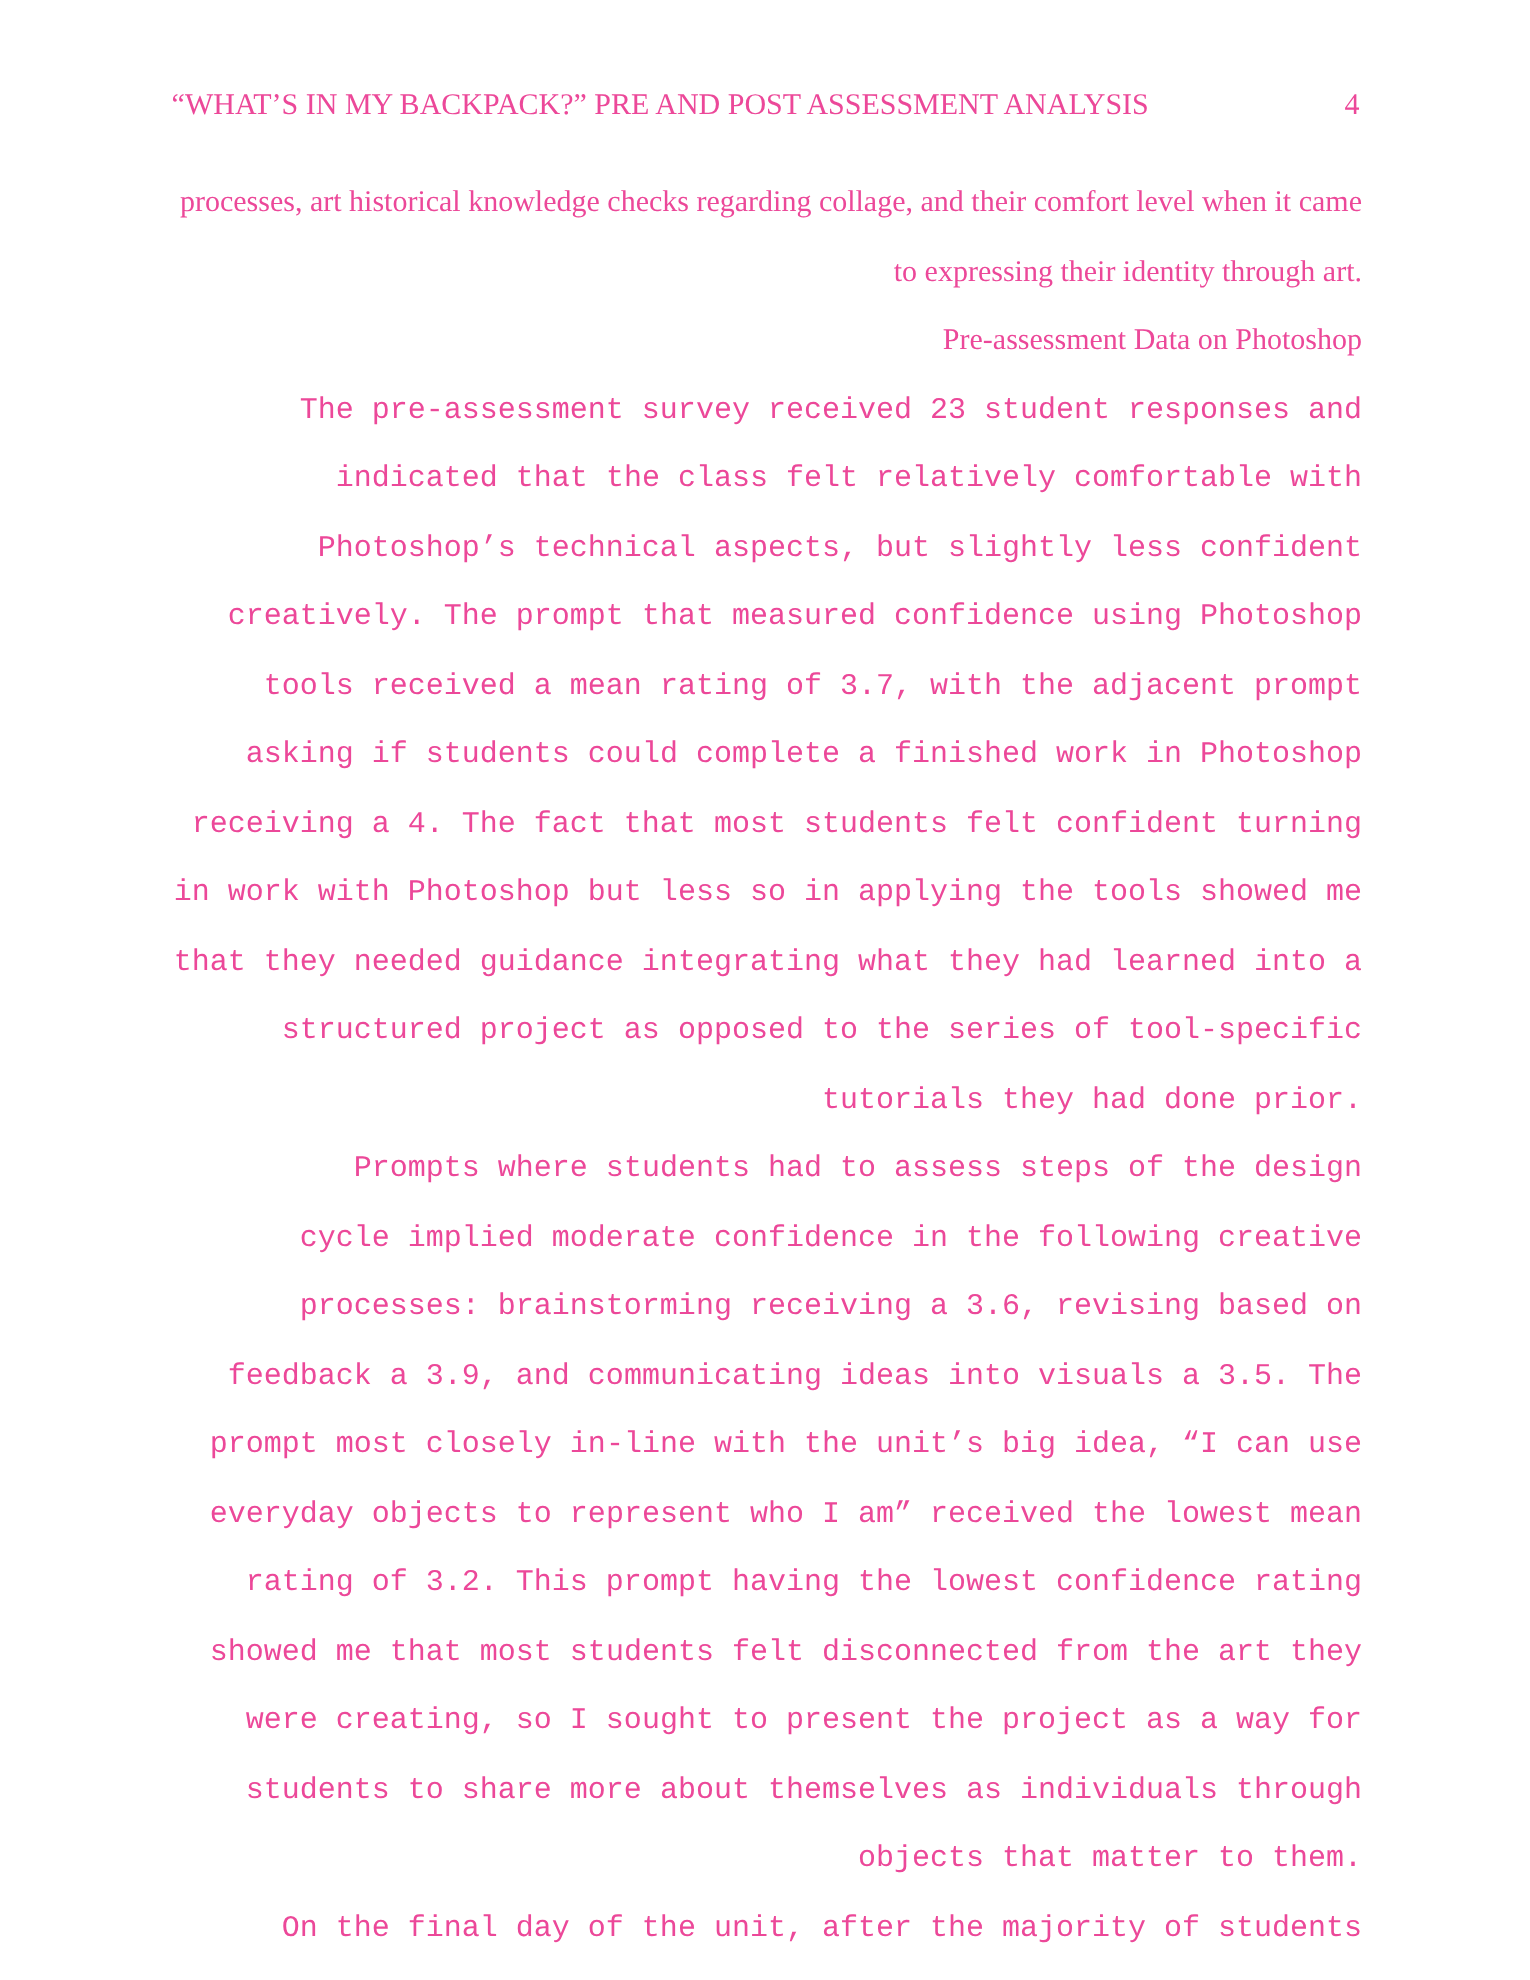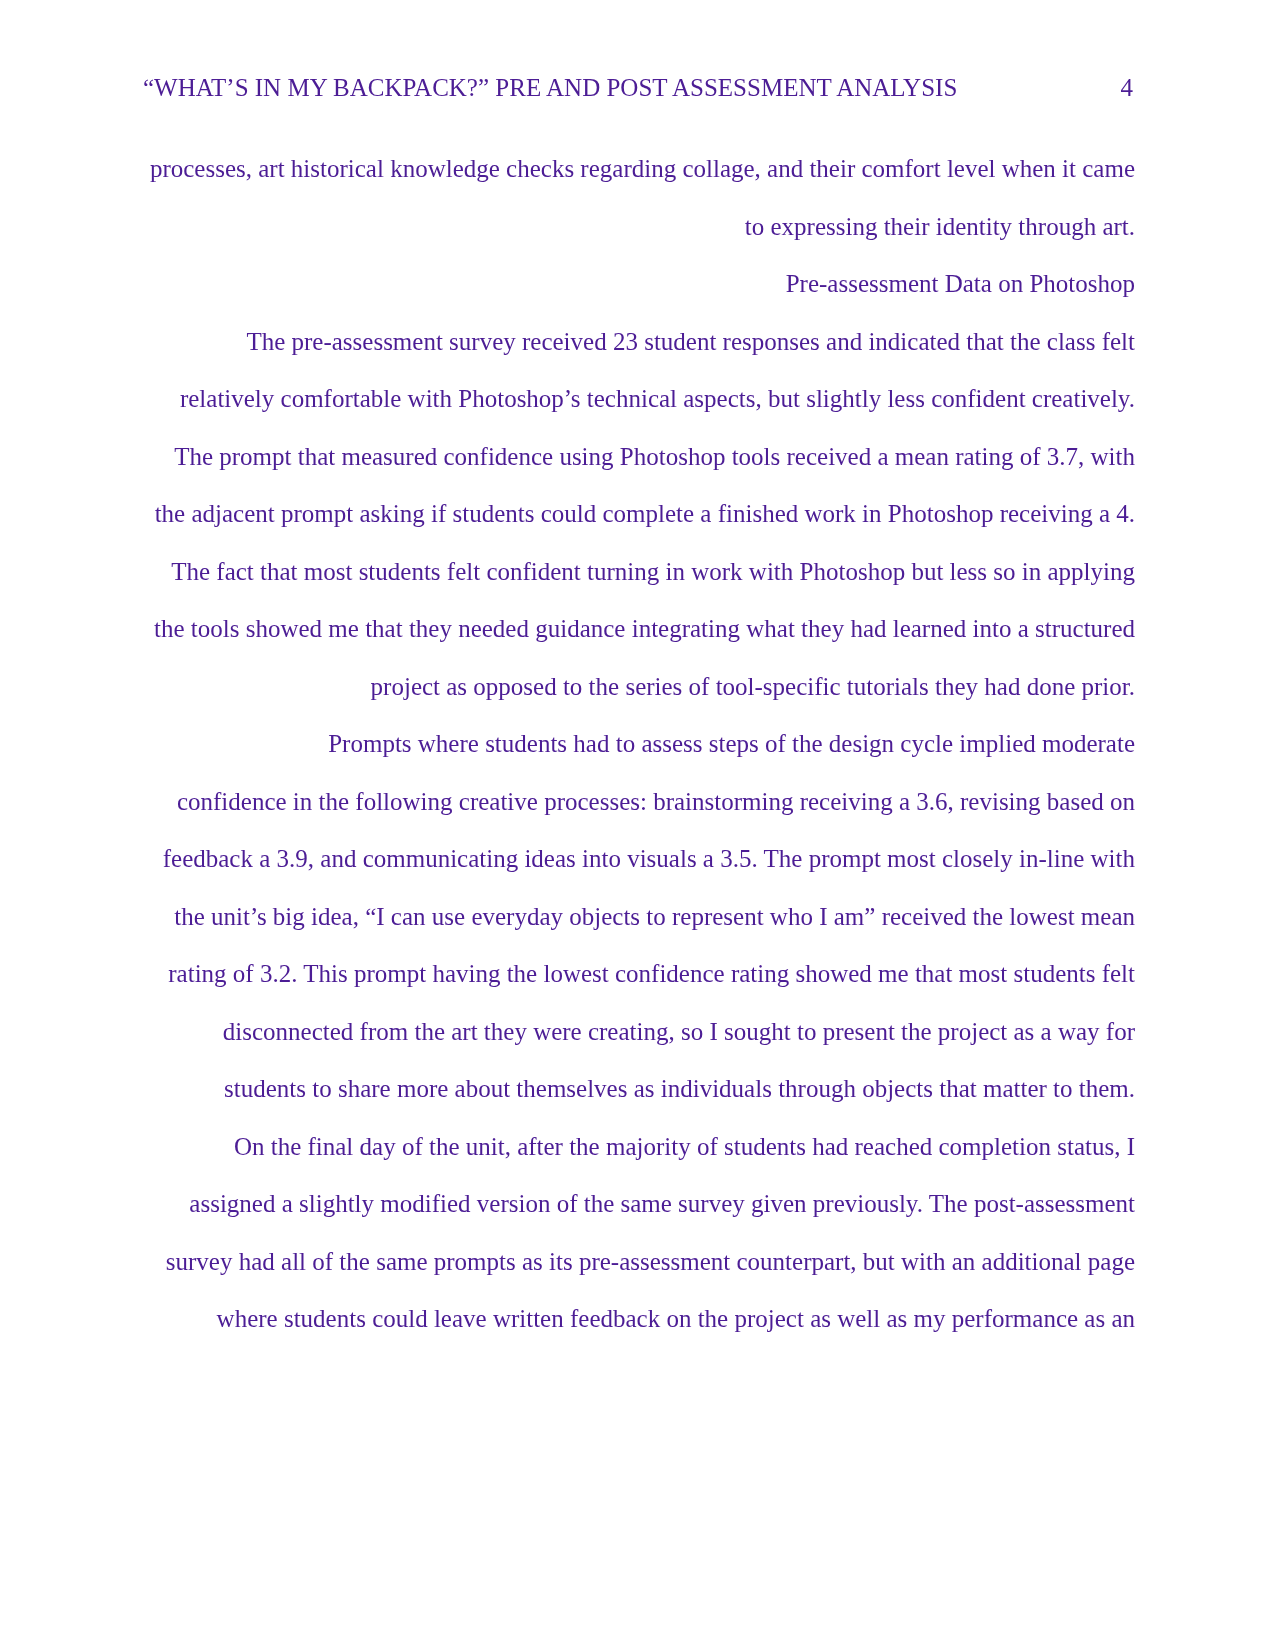--- a/index.html
+++ b/index.html
@@ -9,21 +9,21 @@
   }
   body {
     width: 1275px;
     height: 1650px;
     position: relative;
   }
   .page {
     position: absolute;
     inset: 0;
     background: #ffffff;
-    color: #4c1d95;
+    color: #ec4899;
     font-family: "Liberation Serif", "DejaVu Serif", serif;
     font-size: 25px;
     overflow: hidden;
   }
   .running-header {
     position: absolute;
     top: 74px;
     left: 143px;
     width: 990px;
     display: flex;
@@ -38,20 +38,21 @@
     left: 143px;
     width: 992px;
     line-height: 57.5px;
     text-align: right;
   }
   .doc-body .heading {
     font-weight: normal;
   }
   .doc-body .para-indent {
     text-indent: 75px;
+    font-family: Liberation Mono, monospace;
   }
   .doc-body .para-continuation {
     text-indent: 0;
   }
 </style>
 </head>
 <body>
 
 <div class="page">
   <div class="running-header">

